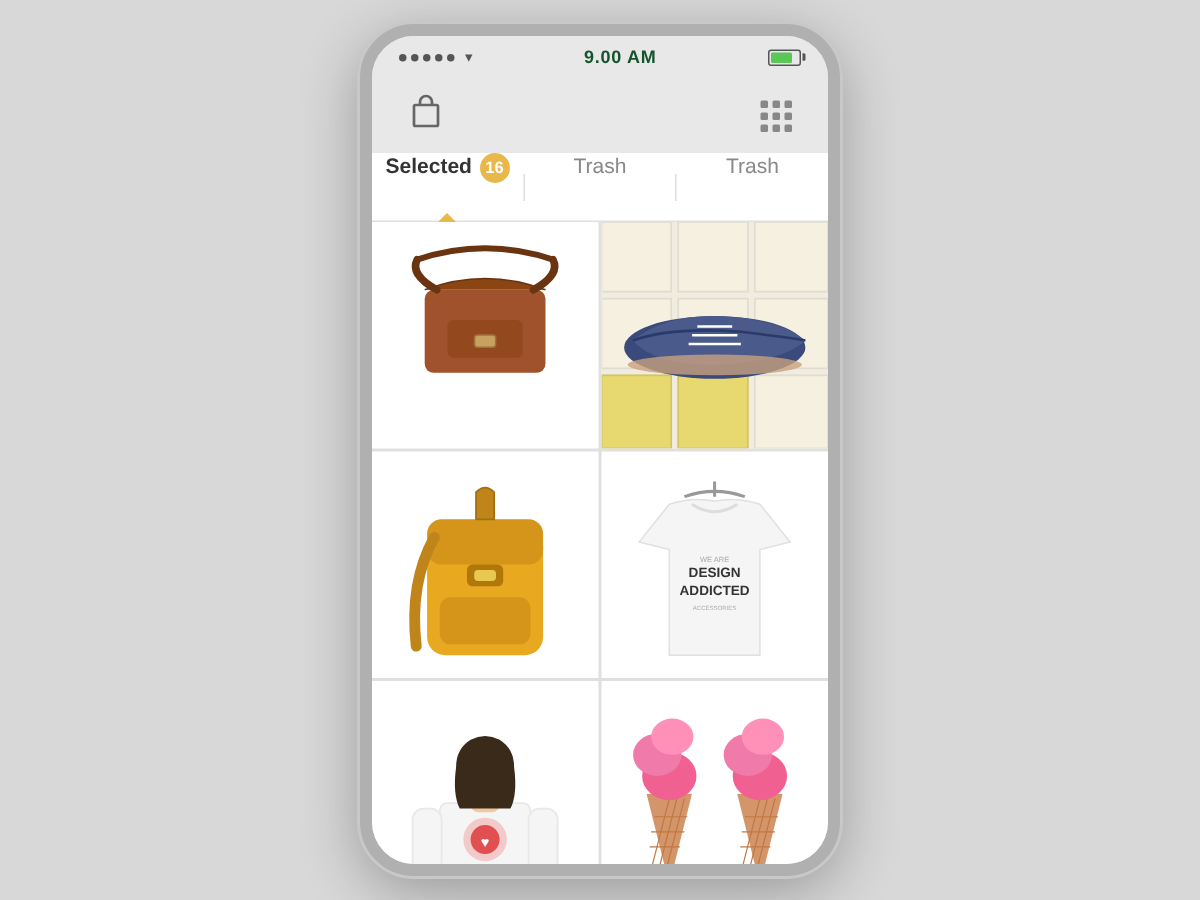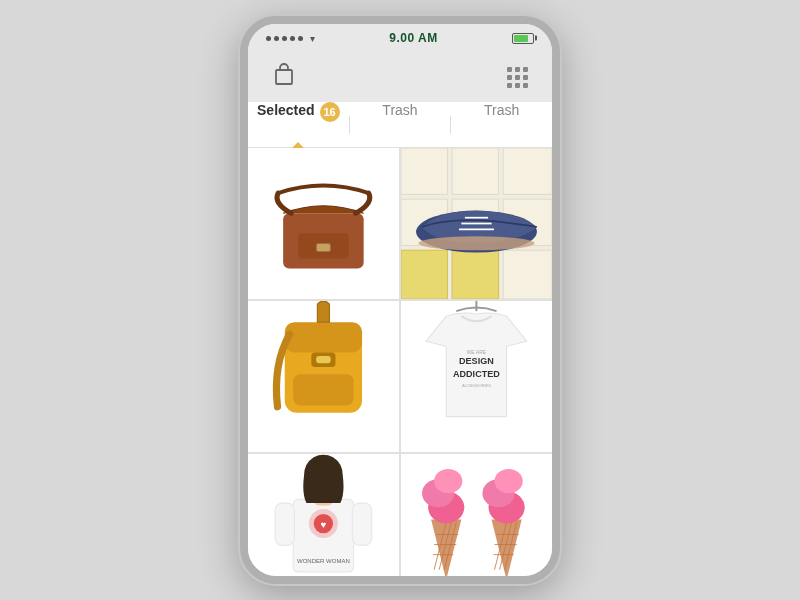--- a/index.html
+++ b/index.html
@@ -219,21 +219,21 @@
       overflow: hidden;
       position: relative;
       cursor: pointer;
     }
 
     
     .product-img {
       width: 80%;
       height: 80%;
       display: flex;
-      align-items: flex-end;
+      align-items: flex-start;
       justify-content: center;
     }
 
   </style>
 </head>
 <body>
 
 <div class="phone-frame">
 
   <div class="status-bar">

